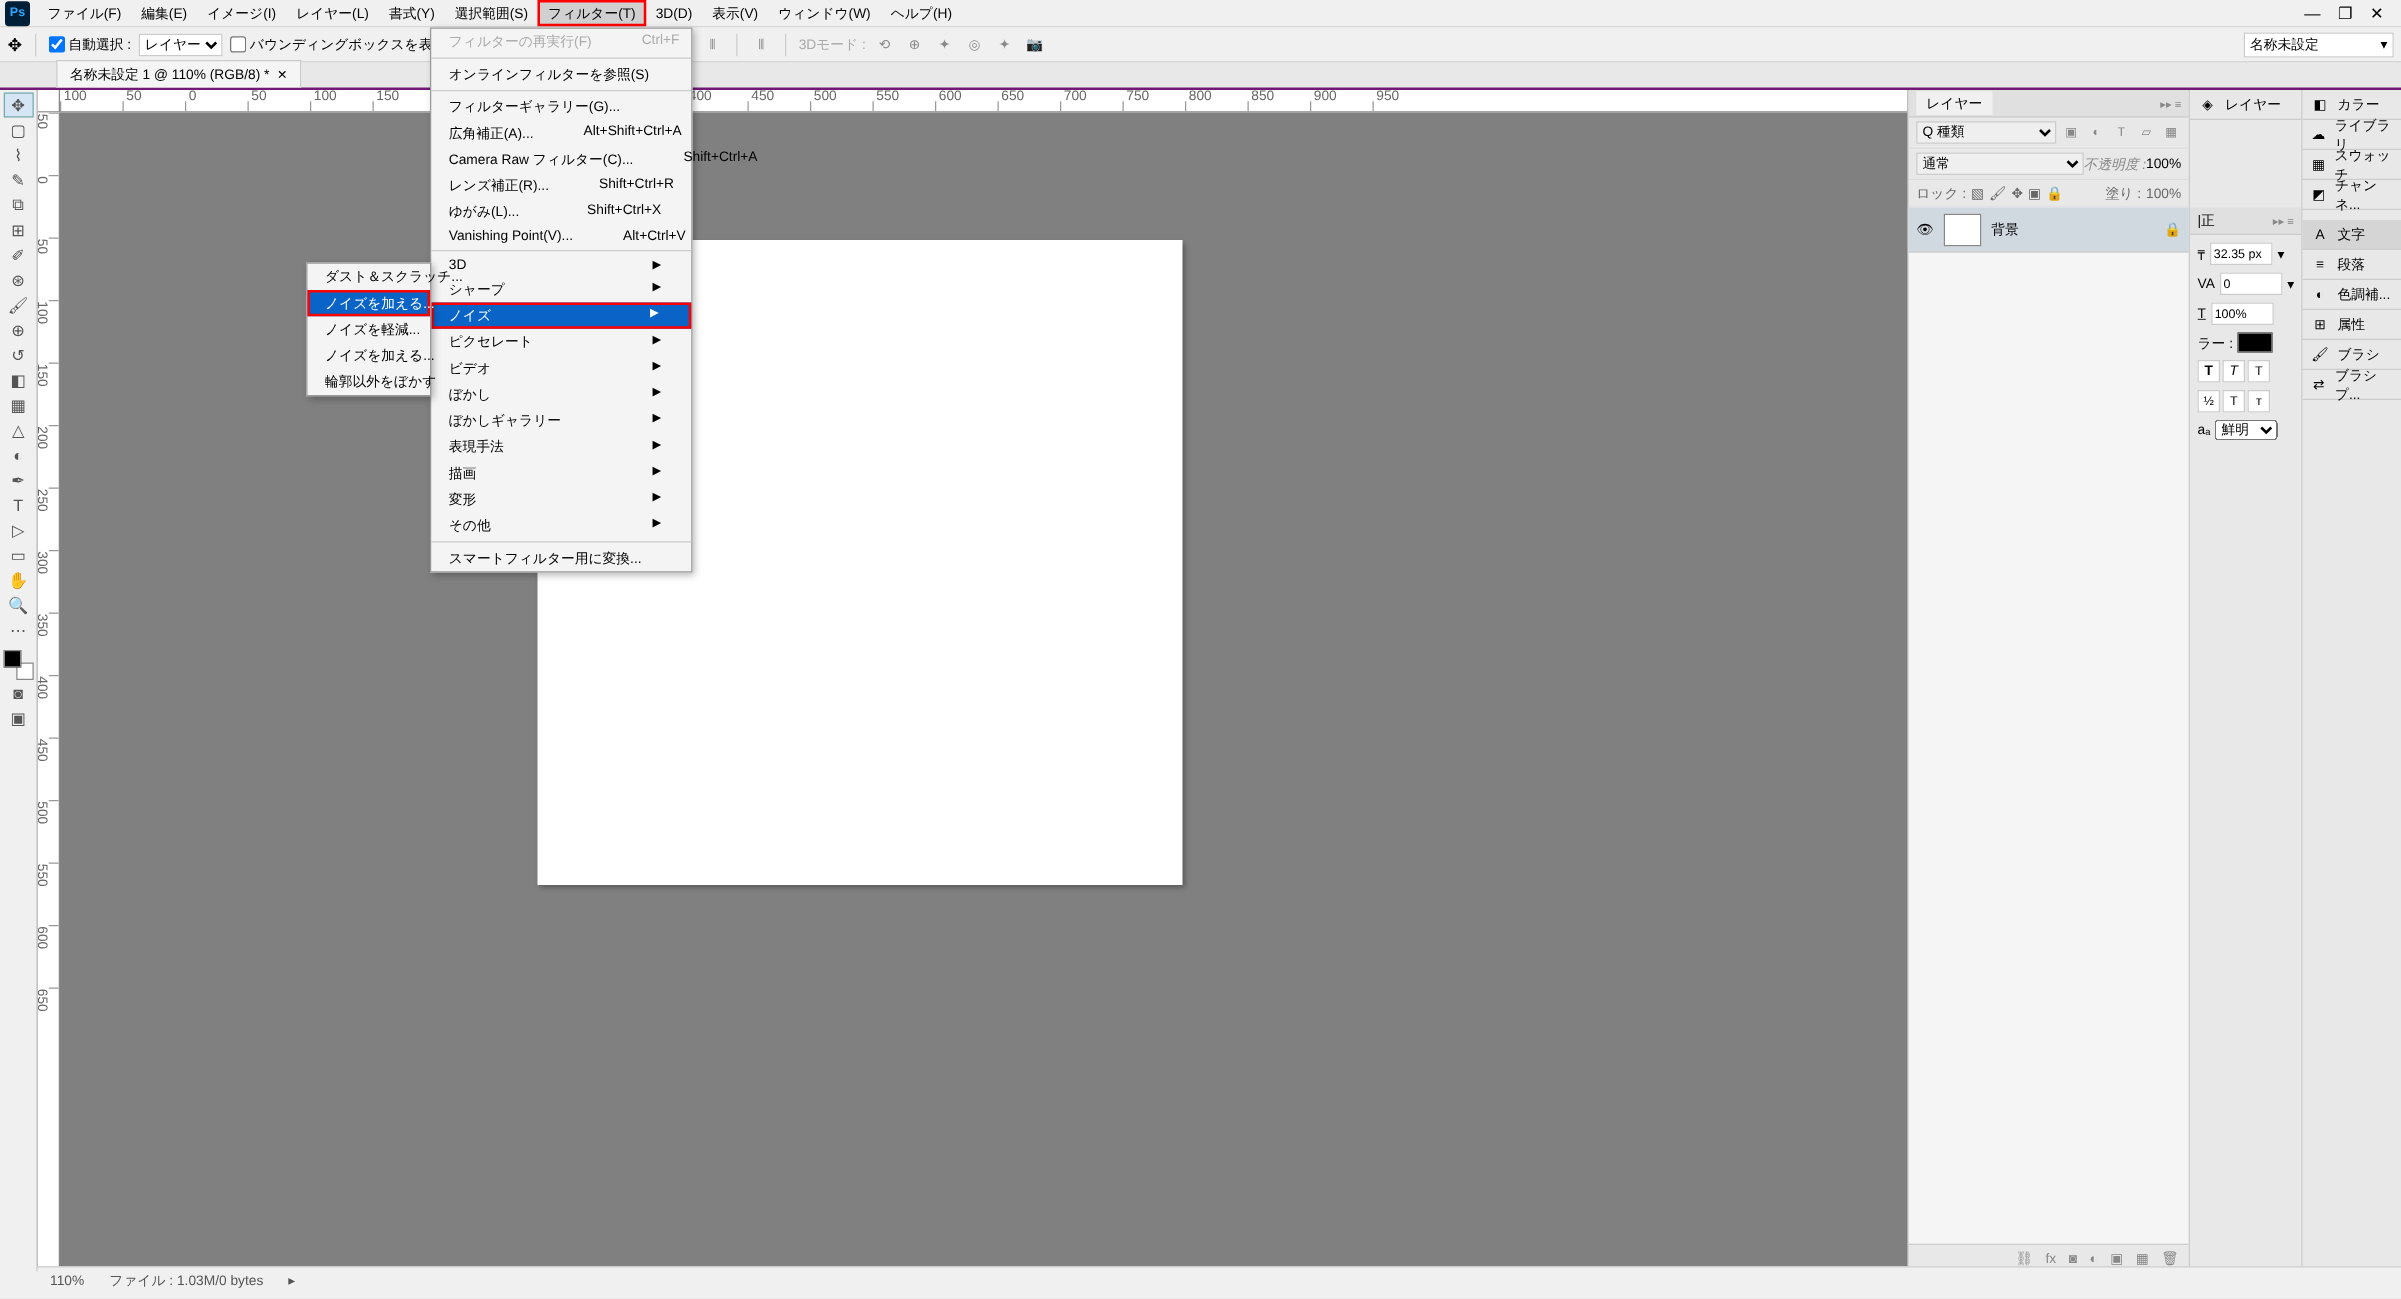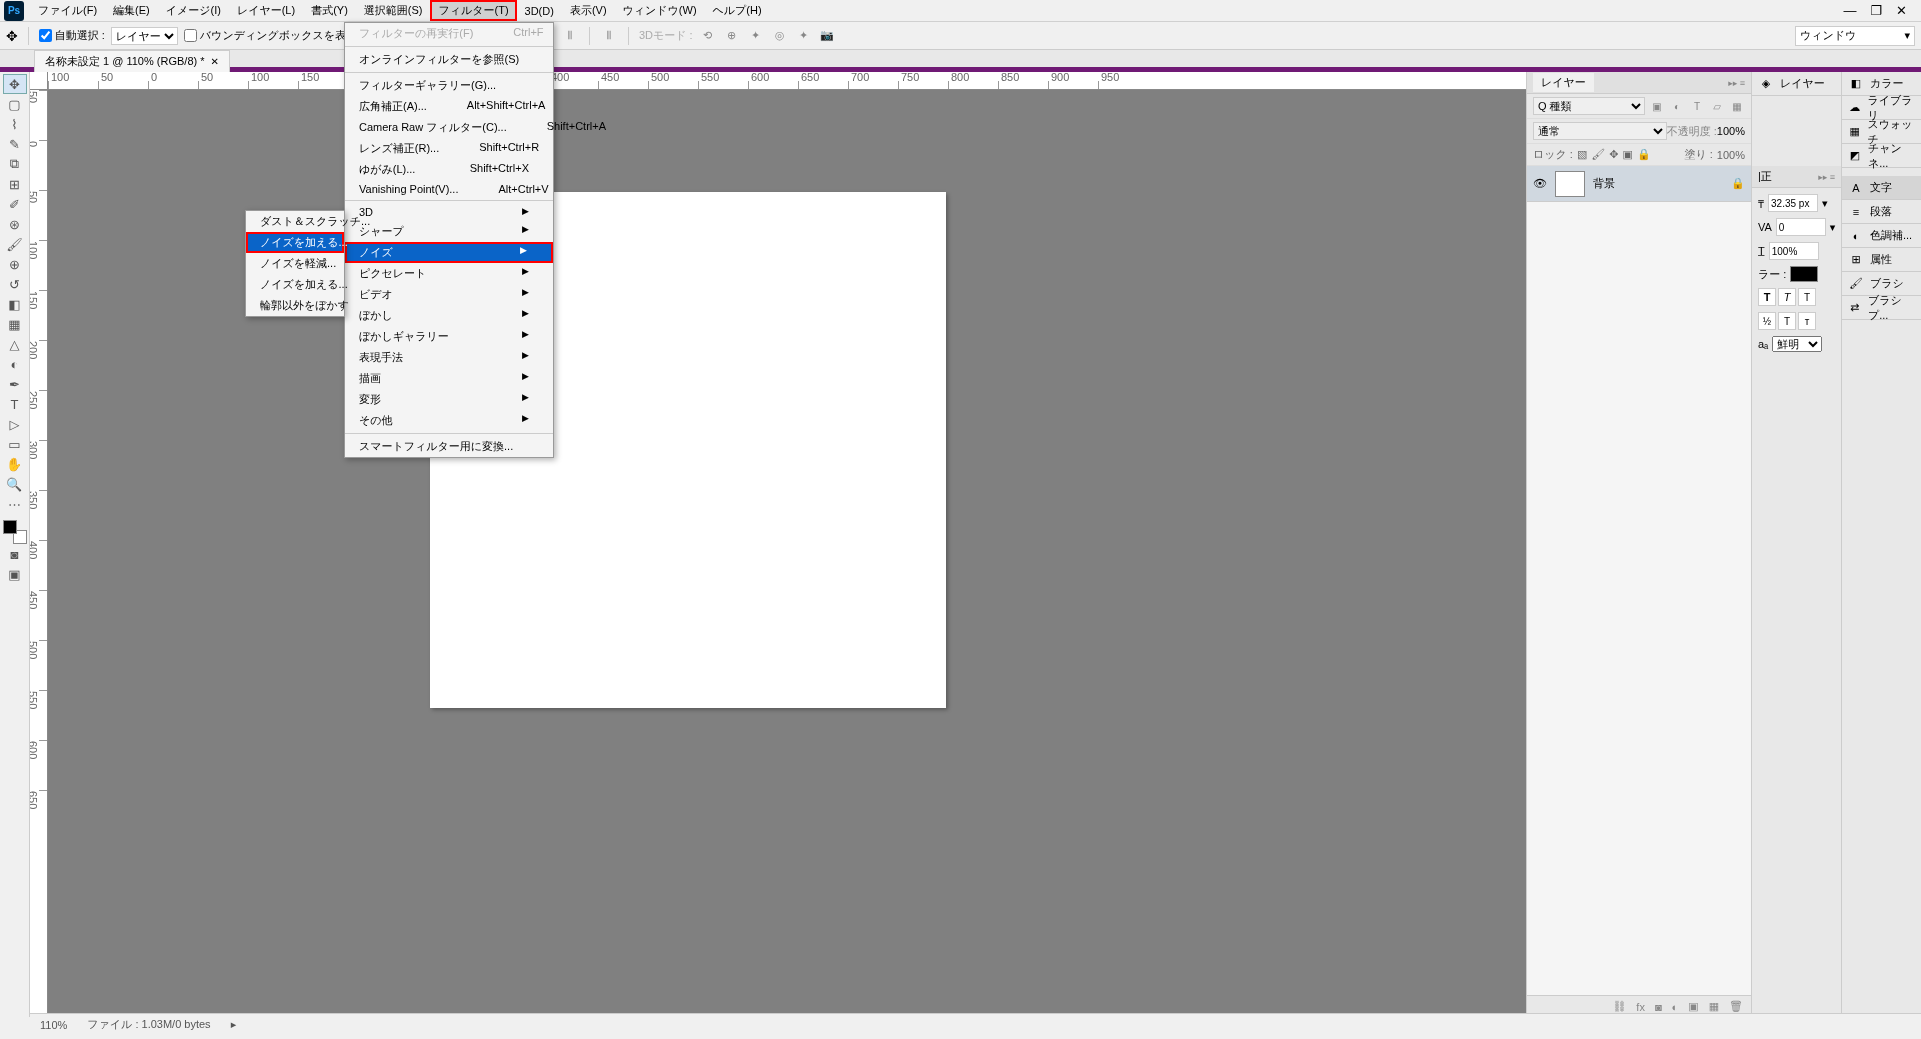--- a/index.html
+++ b/index.html
@@ -16,21 +16,21 @@
 
 .optionsbar { height: 28px; background: #f0f0f0; display: flex; align-items: center; padding: 0 6px; border-bottom: 1px solid #ccc; gap: 6px; }
 .optionsbar .sep { width: 1px; height: 18px; background: #ccc; margin: 0 4px; }
 .optionsbar select, .optionsbar input[type=text] { height: 18px; font-size: 11px; border: 1px solid #ccc; background: #fff; }
 .optionsbar .move-icon { font-size: 14px; }
 .optionsbar label { display: flex; align-items: center; gap: 3px; }
 .optionsbar .icon-btn { width: 18px; height: 18px; display: inline-flex; align-items: center; justify-content: center; color: #888; }
 .workspace-select { margin-left: auto; width: 120px; height: 20px; border: 1px solid #ccc; background: #fff; padding: 0 4px; display:flex; align-items:center; justify-content:space-between;}
 
 
-.doctab-bar { height: 22px; background: #e8e8e8; border-bottom: 5px solid #701a75; display: flex; align-items: flex-start; padding-left: 34px; }
+.doctab-bar { height: 22px; background: #e8e8e8; border-bottom: 2px solid #701a75; display: flex; align-items: flex-end; padding-left: 45px; }
 .doctab { background: #f5f5f5; padding: 3px 10px; border: 1px solid #ccc; border-bottom: none; display: flex; align-items: center; gap: 6px; }
 .doctab .close { font-size: 10px; }
 
 
 .main { position: absolute; top: 72px; left: 0; right: 0; bottom: 22px; display: flex; }
 
 
 .toolbox { width: 30px; background: #f0f0f0; border-right: 1px solid #ccc; display: flex; flex-direction: column; align-items: center; padding-top: 2px; }
 .toolbox .tool { width: 24px; height: 20px; display: flex; align-items: center; justify-content: center; font-size: 13px; color: #555; position: relative; }
 .toolbox .tool.active { background: #d5e5f5; border: 1px solid #7aa; }
@@ -135,21 +135,21 @@
   <span class="icon-btn">⦀</span>
   <span class="sep"></span>
   <span style="color:#aaa;">3Dモード :</span>
   <span class="icon-btn">⟲</span>
   <span class="icon-btn">⊕</span>
   <span class="icon-btn">✦</span>
   <span class="icon-btn">◎</span>
   <span class="icon-btn">✦</span>
   <span class="icon-btn">📷</span>
   <div class="workspace-select">
-      <span>ウィンドウ</span>
+      <span>名称未設定</span>
       <span>▾</span>
     </div>
 </div>
 
 <div class="doctab-bar">
   <div class="doctab">
     <span>名称未設定 1 @ 110% (RGB/8) *</span>
     <span class="close">✕</span>
   </div>
 </div>
@@ -318,21 +318,21 @@
         <div class="layer-filter-row">
           <select><option>Q 種類</option></select>
           <span class="ficon">▣</span>
           <span class="ficon">◐</span>
           <span class="ficon">T</span>
           <span class="ficon">▱</span>
           <span class="ficon">▦</span>
         </div>
         <div class="layer-blend-row">
           <select><option>通常</option></select>
-          <span style="color:#888;">不透明度 :</span>
+          <span style="color:#888;font-style:italic;">不透明度 :</span>
           <span>100%</span>
         </div>
         <div class="layer-lock-row">
           <span>ロック :</span>
           <span>▧</span>
           <span>🖌</span>
           <span>✥</span>
           <span>▣</span>
           <span>🔒</span>
           <span style="margin-left:auto;">塗り :</span>

